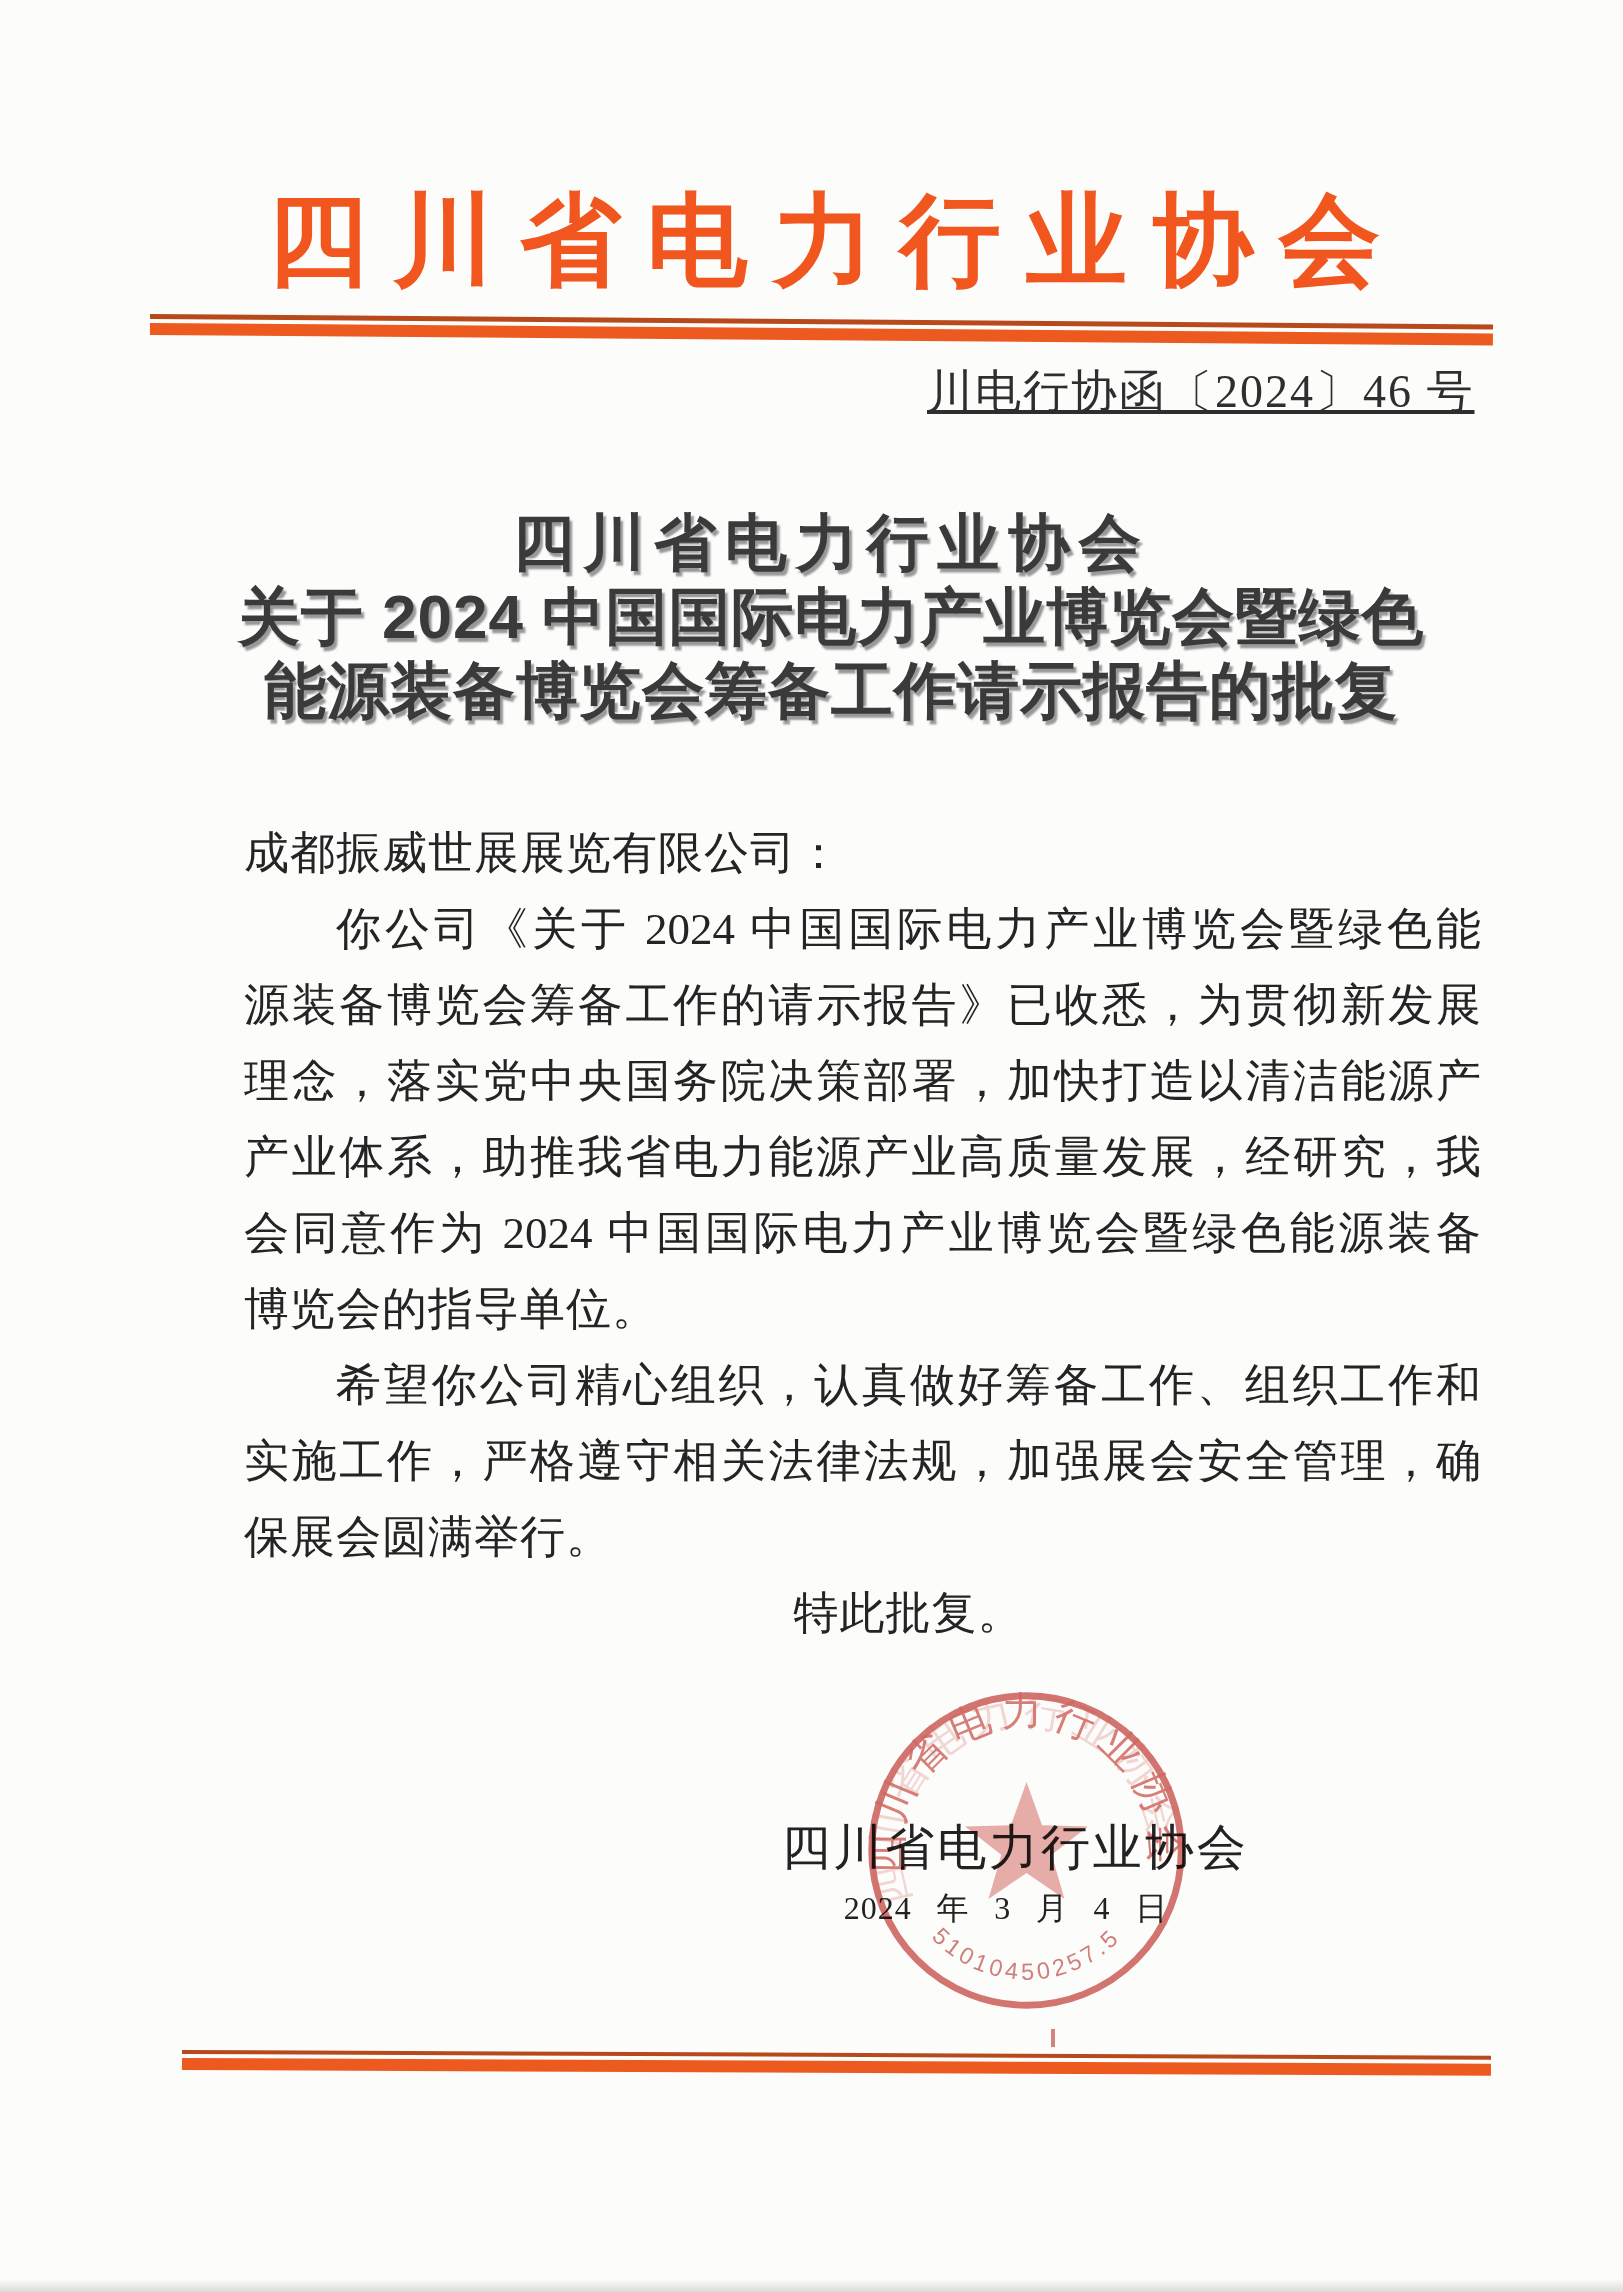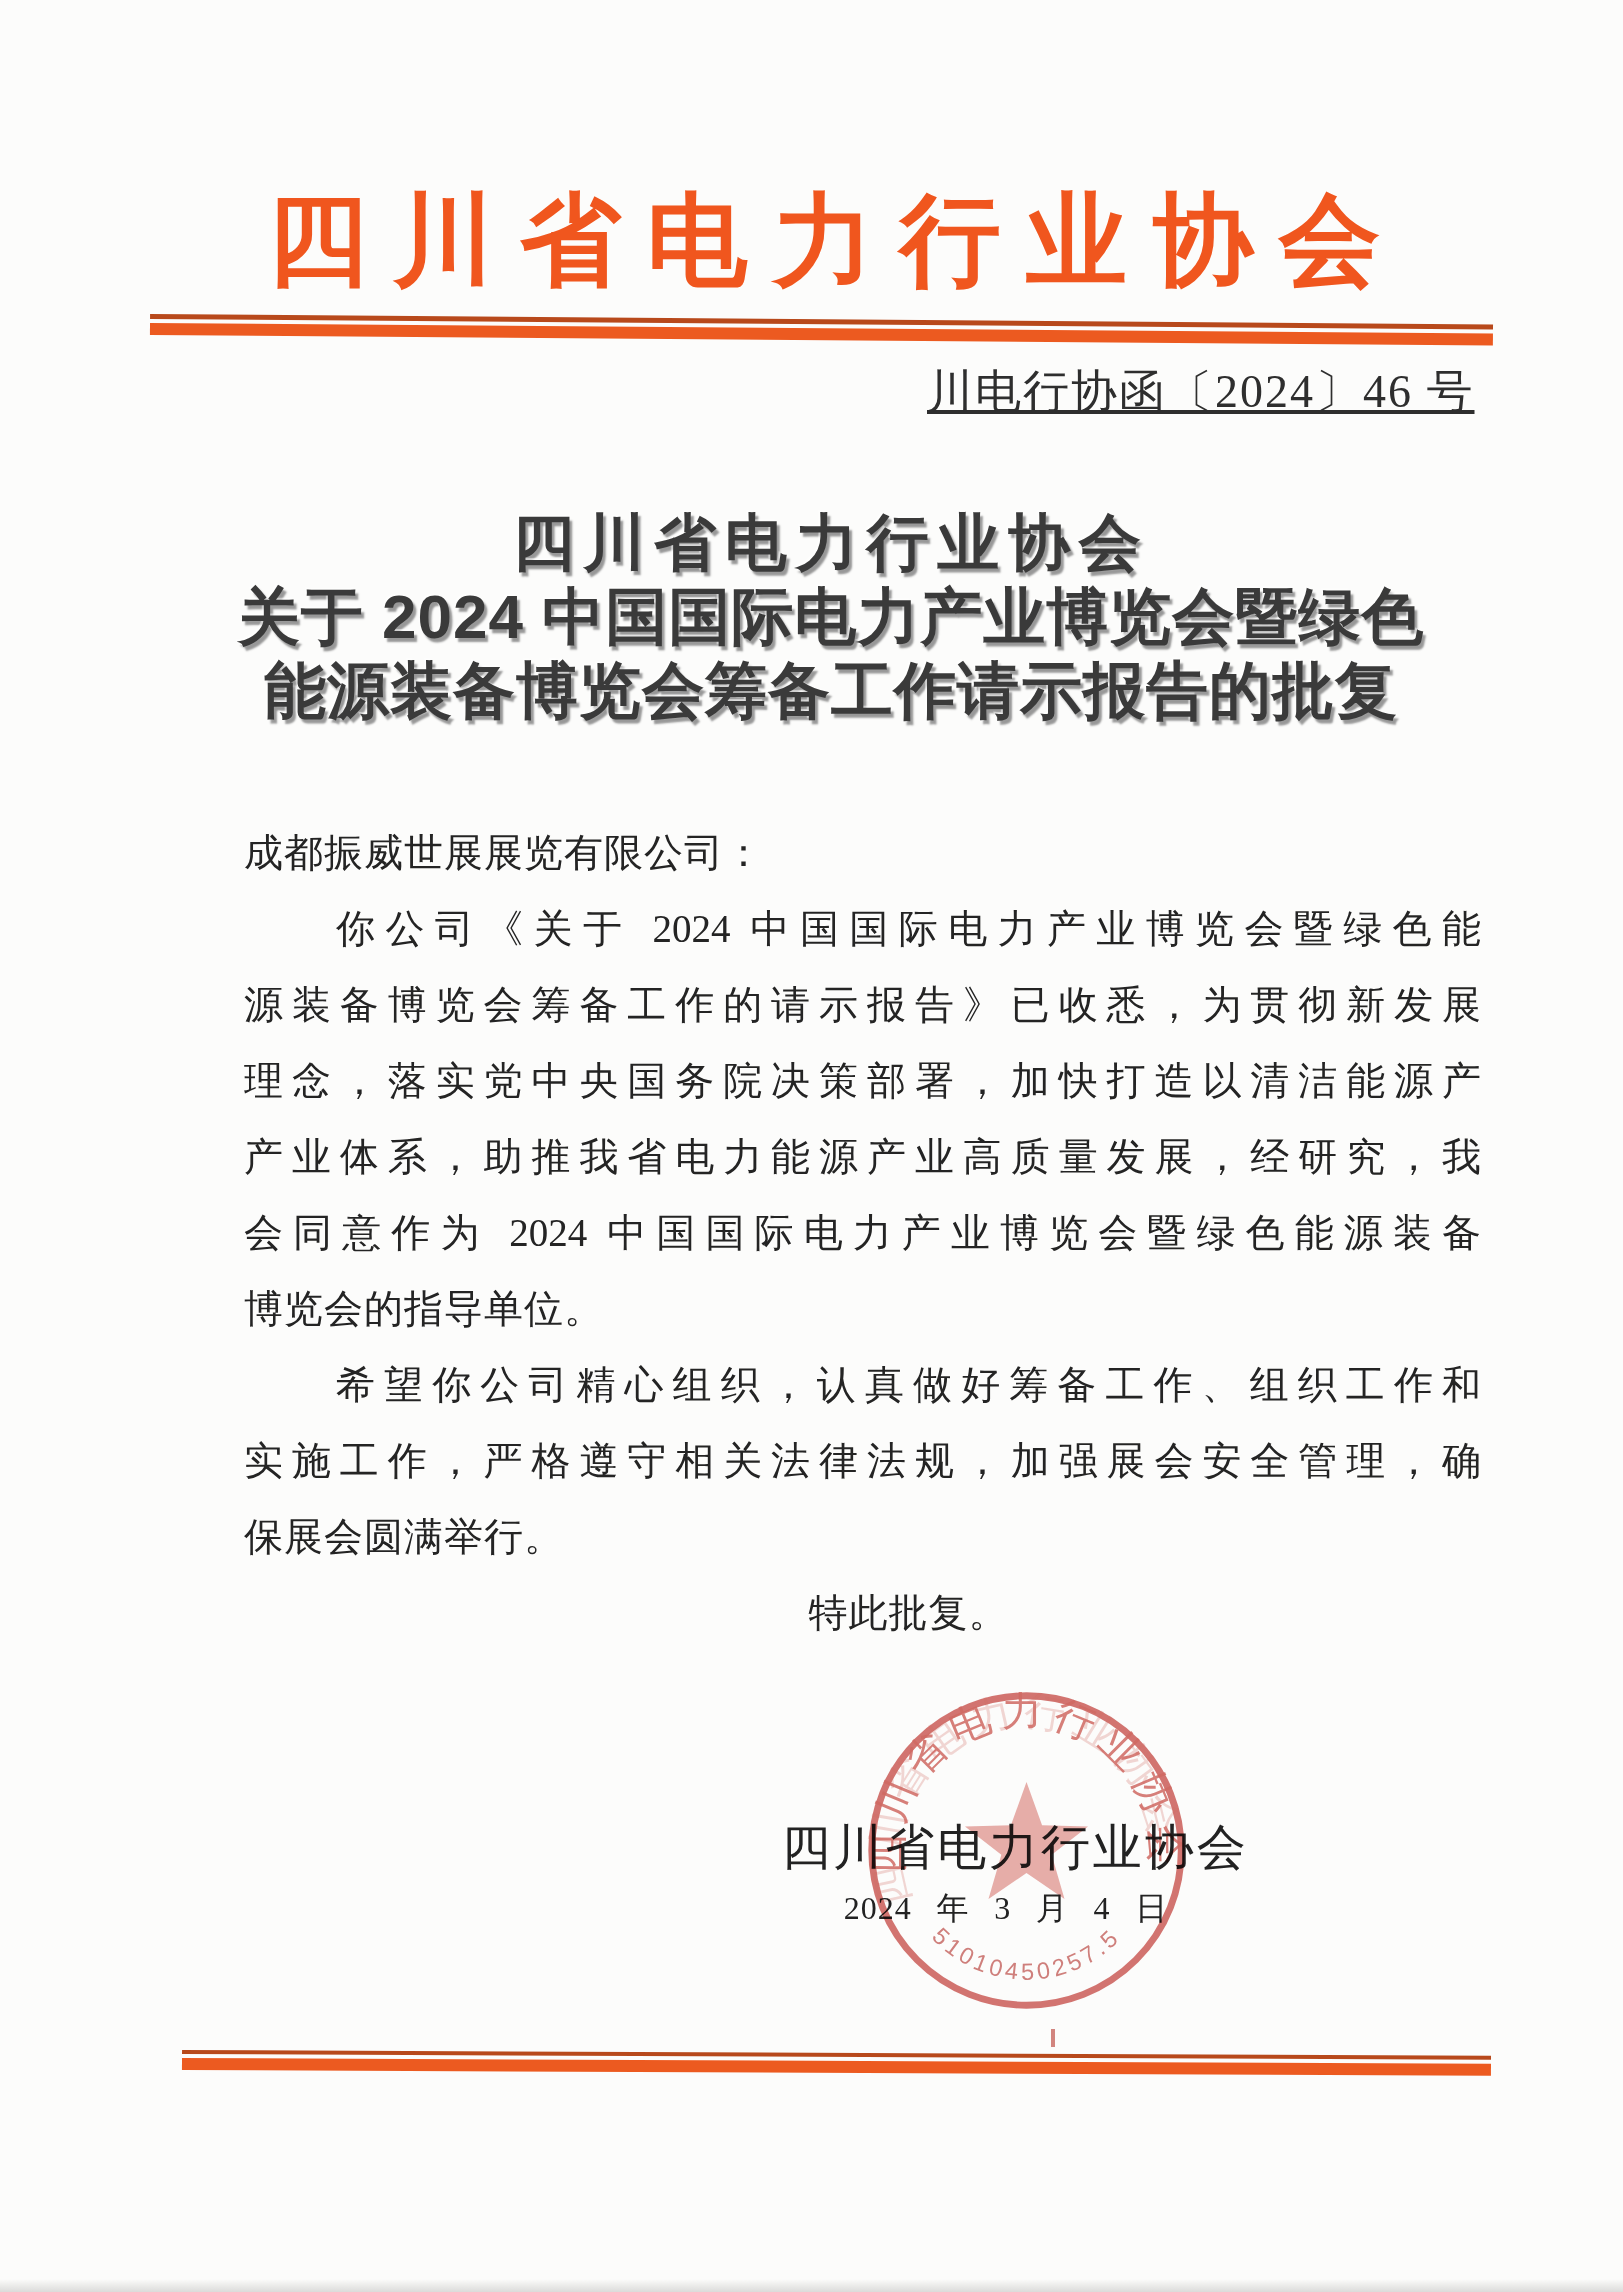--- a/index.html
+++ b/index.html
@@ -41,21 +41,21 @@
     font-family:"Liberation Sans","DejaVu Sans",sans-serif;
     font-weight:800; font-size:62px; line-height:74px;
     color:#3a3a3a; letter-spacing:1px; white-space:nowrap;
     text-shadow:-2px -2px 1px rgba(255,255,255,.55), 2.9px 3.9px 2px #989898;
   }
   .title-line:first-child { letter-spacing:8.8px; }
 
   
   .body-text {
     position:absolute; top:815px; left:244px; width:1237px;
-    font-size:39px; color:#242424;
+    font-size:45px; color:#242424;
   }
   .bline {
     height:76px; line-height:76px; letter-spacing:1px;
     white-space:nowrap; box-sizing:border-box;
   }
   .bline.ind  { padding-left:92px;text-align:center; }
   .bline.fill {
     white-space:normal; text-align:justify; text-align-last:justify;
     text-justify:inter-character; letter-spacing:0;
   }

